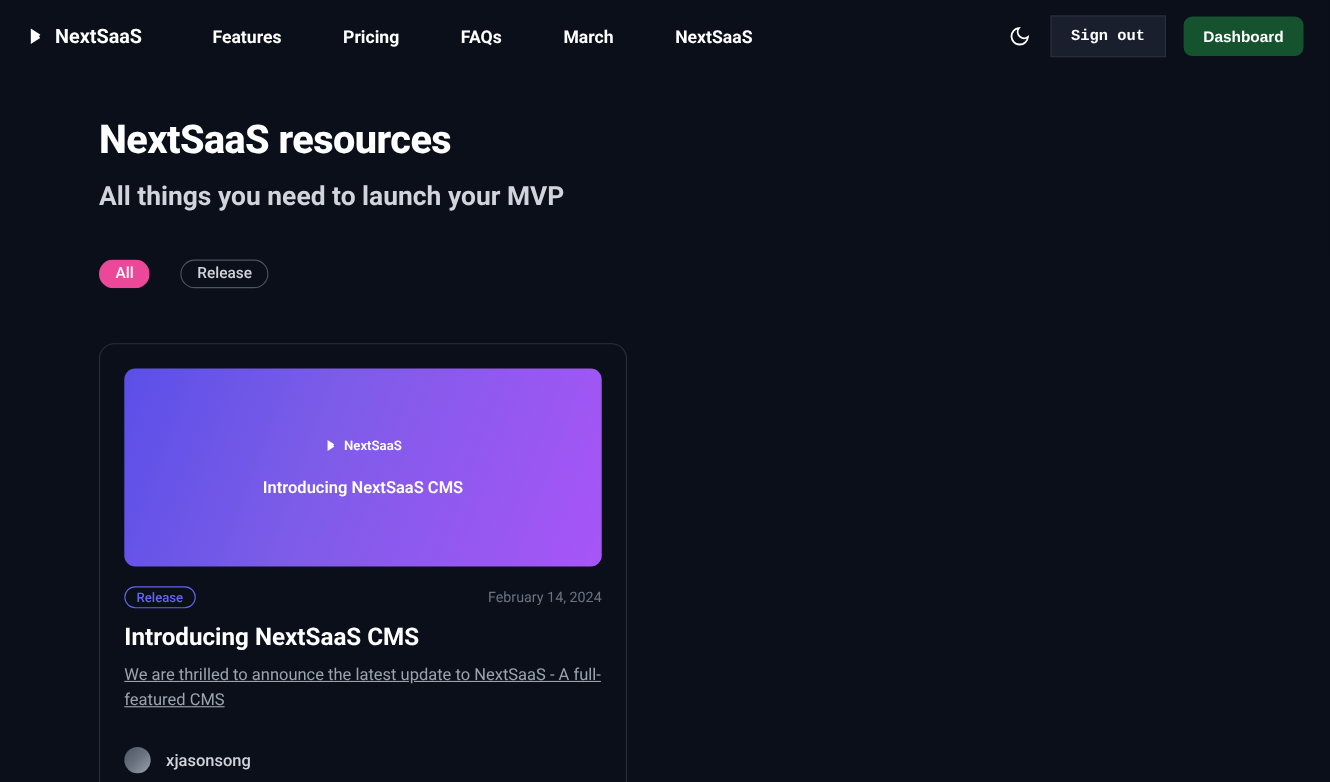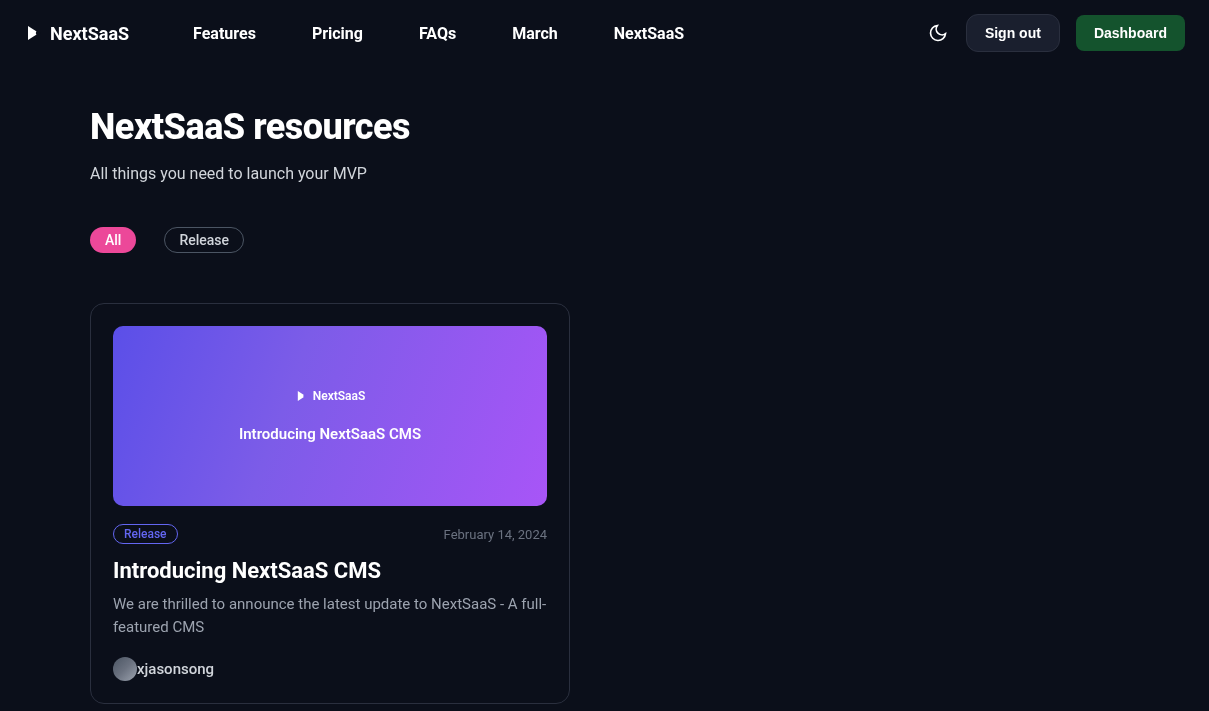--- a/index.html
+++ b/index.html
@@ -62,22 +62,23 @@
       align-items: center;
       justify-content: center;
     }
     .btn-signout {
       background: #1a1f2e;
       border: 1px solid #2a2f3e;
       color: #ffffff;
       font-weight: 600;
       font-size: 14px;
       padding: 10px 18px;
-      border-radius: 12px;
-      cursor: pointer;
+      border-radius: 0;
+      cursor: pointer;
+      font-family: Liberation Mono, monospace;
     }
     .btn-dashboard {
       background: #14532d;
       color: #ffffff;
       font-weight: 600;
       font-size: 14px;
       padding: 10px 18px;
       border-radius: 8px;
       cursor: pointer;
       border: none;
@@ -85,24 +86,24 @@
     .main {
       padding: 40px 90px 0 90px;
     }
     .page-title {
       font-size: 36px;
       font-weight: 800;
       color: #ffffff;
       letter-spacing: -0.5px;
     }
     .page-subtitle {
-      font-size: 16px;
+      font-size: 24px;
       color: #d1d5db;
       margin-top: 16px;
-      font-weight: 400;
+      font-weight: 700;
     }
     .filters {
       display: flex;
       gap: 28px;
       margin-top: 44px;
     }
     .filter-pill {
       padding: 4px 14px;
       border-radius: 999px;
       font-size: 14px;
@@ -173,25 +174,27 @@
       font-size: 22px;
       font-weight: 700;
       color: #ffffff;
       margin-top: 14px;
     }
     .card-desc {
       font-size: 15px;
       color: #9ca3af;
       margin-top: 10px;
       line-height: 1.55;
+      text-decoration: underline;
     }
     .card-author {
       display: flex;
       align-items: center;
-      margin-top: 17px;
+      gap: 14px;
+      margin-top: 30px;
     }
     .avatar {
       width: 24px;
       height: 24px;
       border-radius: 50%;
       background: linear-gradient(135deg, #4b5563 0%, #6b7280 50%, #9ca3af 100%);
     }
     .author-name {
       font-size: 15px;
       color: #d1d5db;

